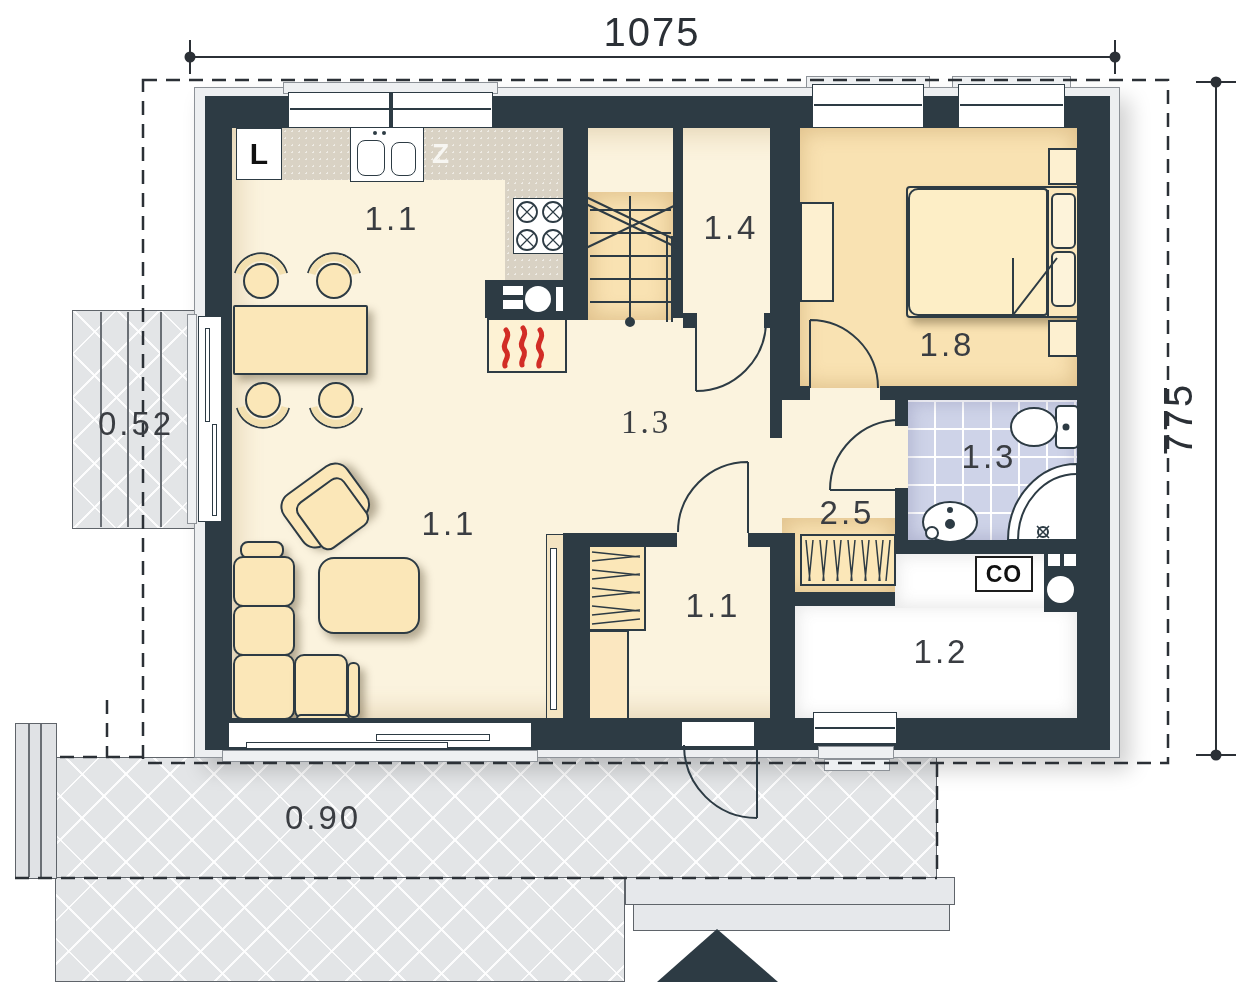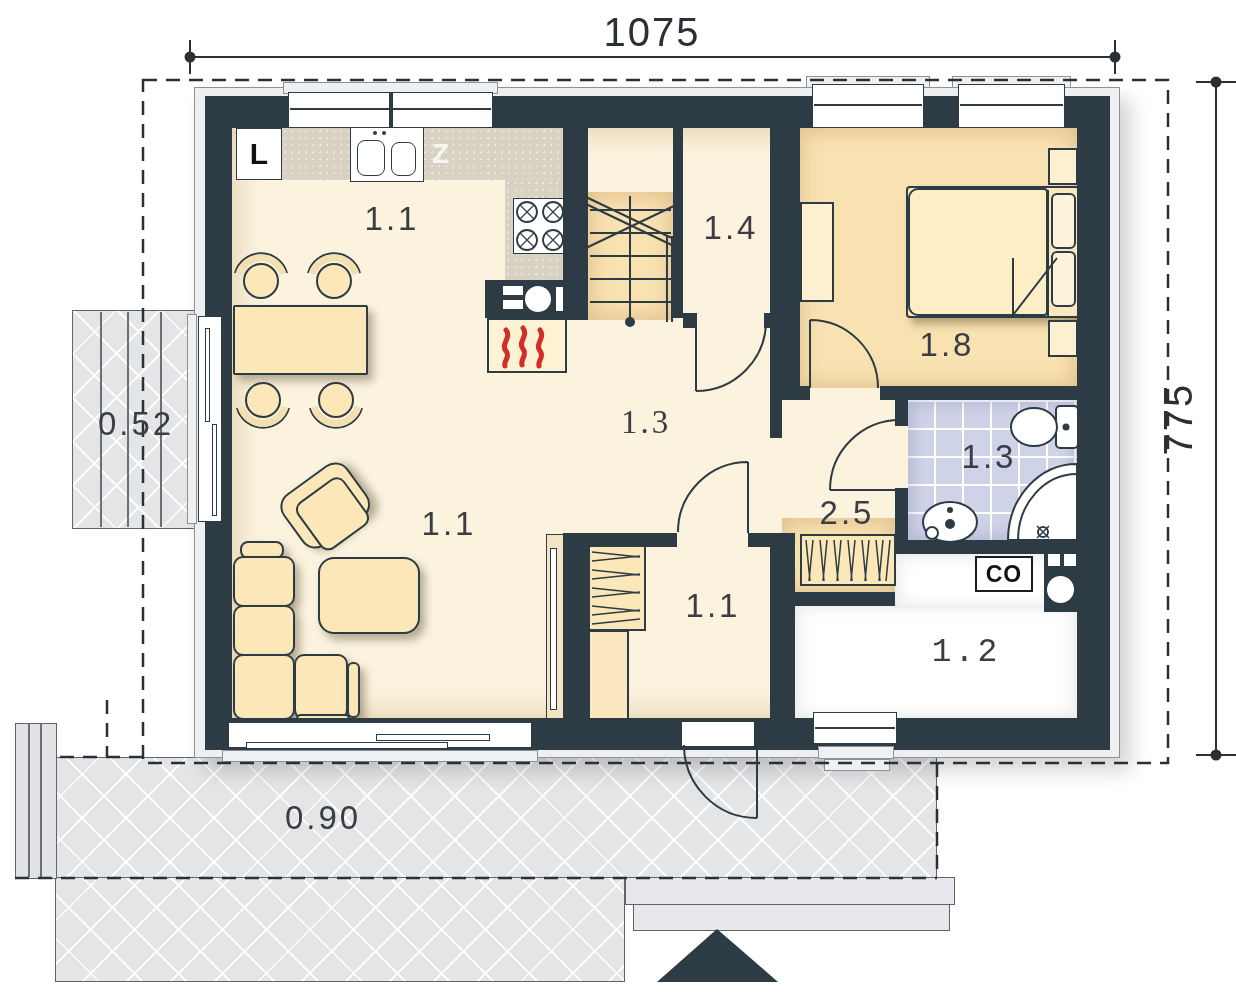--- a/index.html
+++ b/index.html
@@ -278,21 +278,21 @@
     </g>
     <g stroke="#2d3b44" stroke-width="2">
       <path d="M1008,540 L1077,540 L1077,464 A69,76 0 0 0 1008,540 Z" fill="#ffffff"></path>
       <path d="M1018,540 A59,66 0 0 1 1077,474" fill="none"></path>
       <circle cx="1043" cy="532" r="5" fill="#ffffff"></circle>
       <path d="M1037,526 L1049,538 M1049,526 L1037,538" fill="none" stroke-width="1.5"></path>
     </g>
   </svg>
 
   <div class="room-label" style="left:713px;top:584px;margin-top:22px;">1.1</div>
-  <div class="room-label" style="left:966px;top:652px;font-family:Liberation Mono, monospace;">1.2</div>
+  <div class="room-label" style="left:941px;top:652px;">1.2</div>
   <div class="room-label" style="left:646px;top:422px;font-family:Liberation Serif, serif;">1.3</div>
   <div class="room-label" style="left:731px;top:228px;">1.4</div>
   <div class="room-label" style="left:449px;top:524px;">1.1</div>
   <div class="room-label" style="left:392px;top:219px;">1.1</div>
   <div class="room-label" style="left:847px;top:513px;">2.5</div>
   <div class="room-label" style="left:947px;top:345px;">1.8</div>
   <div class="room-label" style="left:989px;top:457px;">1.3</div>
   <div class="room-label" style="left:323px;top:818px;">0.90</div>
   <div class="room-label" style="left:136px;top:424px;">0.52</div>
 

